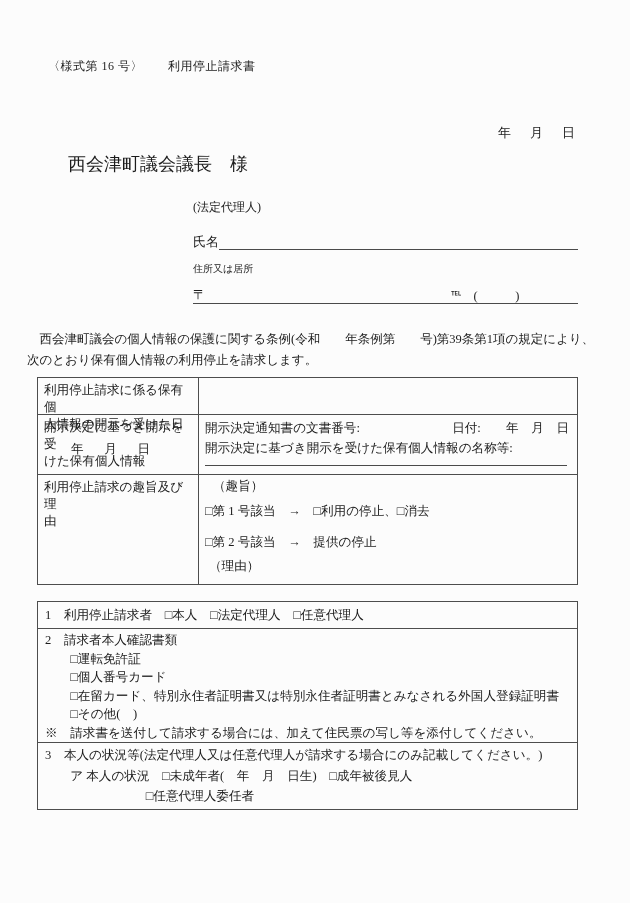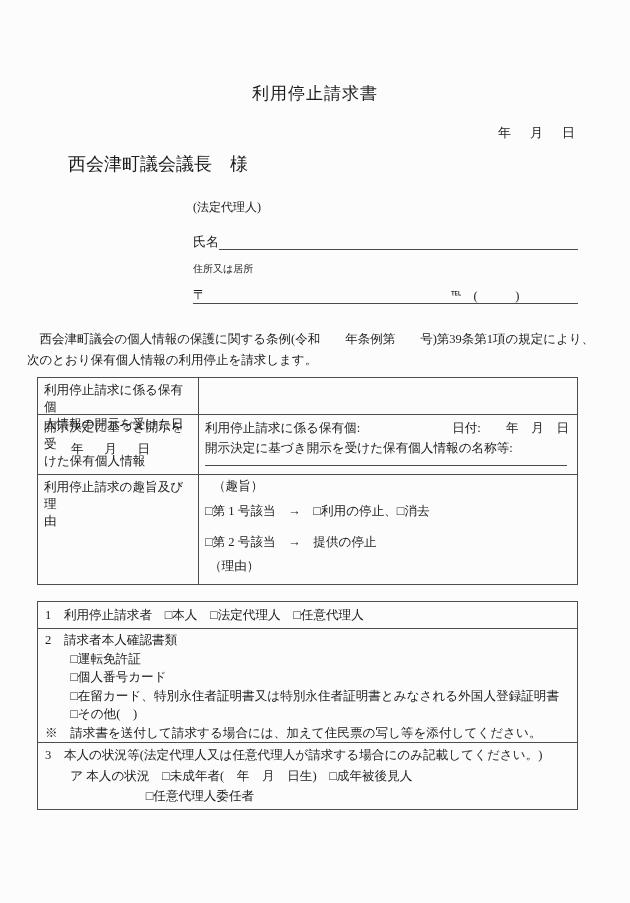--- a/index.html
+++ b/index.html
@@ -57,22 +57,22 @@
   .srow.bline { border-bottom:1px solid #4d4d4d; }
   .s1 { height:27px; line-height:26px; }
   .s2 { height:114px; line-height:18.6px; padding-top:2px; }
   .s3 { height:66px; line-height:20.5px; padding-top:2px; }
 </style>
 </head>
 <body>
 
 <div class="sheet">
 
+  <div class="abs header-note">〈様式第 16 号〉　　利用停止請求書</div>
 
-  <div class="abs form-title">利用停止請求書</div>
 
   <div class="abs date-line">年　月　日</div>
 
   <div class="abs addressee">西会津町議会議長　様</div>
 
   <div class="abs furigana">(法定代理人)</div>
 
   <div class="abs name-row">
     <span class="lbl">氏名</span>
     <span class="fill"></span>
@@ -94,21 +94,21 @@
 人情報の開示を受けた日</div>
       <div class="rcell">
         <div class="val">年　月　日</div>
       </div>
     </div>
     <div class="trow bline r2">
       <div class="lcell pre">開示決定に基づき開示を受
 けた保有個人情報</div>
       <div class="rcell">
         <div class="docnum-line">
-          <span>利用停止請求に係る保有個:</span>
+          <span>開示決定通知書の文書番号:</span>
           <span>日付:　　年　月　日</span>
         </div>
         <div class="name-line">開示決定に基づき開示を受けた保有個人情報の名称等:</div>
         <div class="cell-underline"></div>
       </div>
     </div>
     <div class="trow r3">
       <div class="lcell pre">利用停止請求の趣旨及び理
 由</div>
       <div class="rcell">

